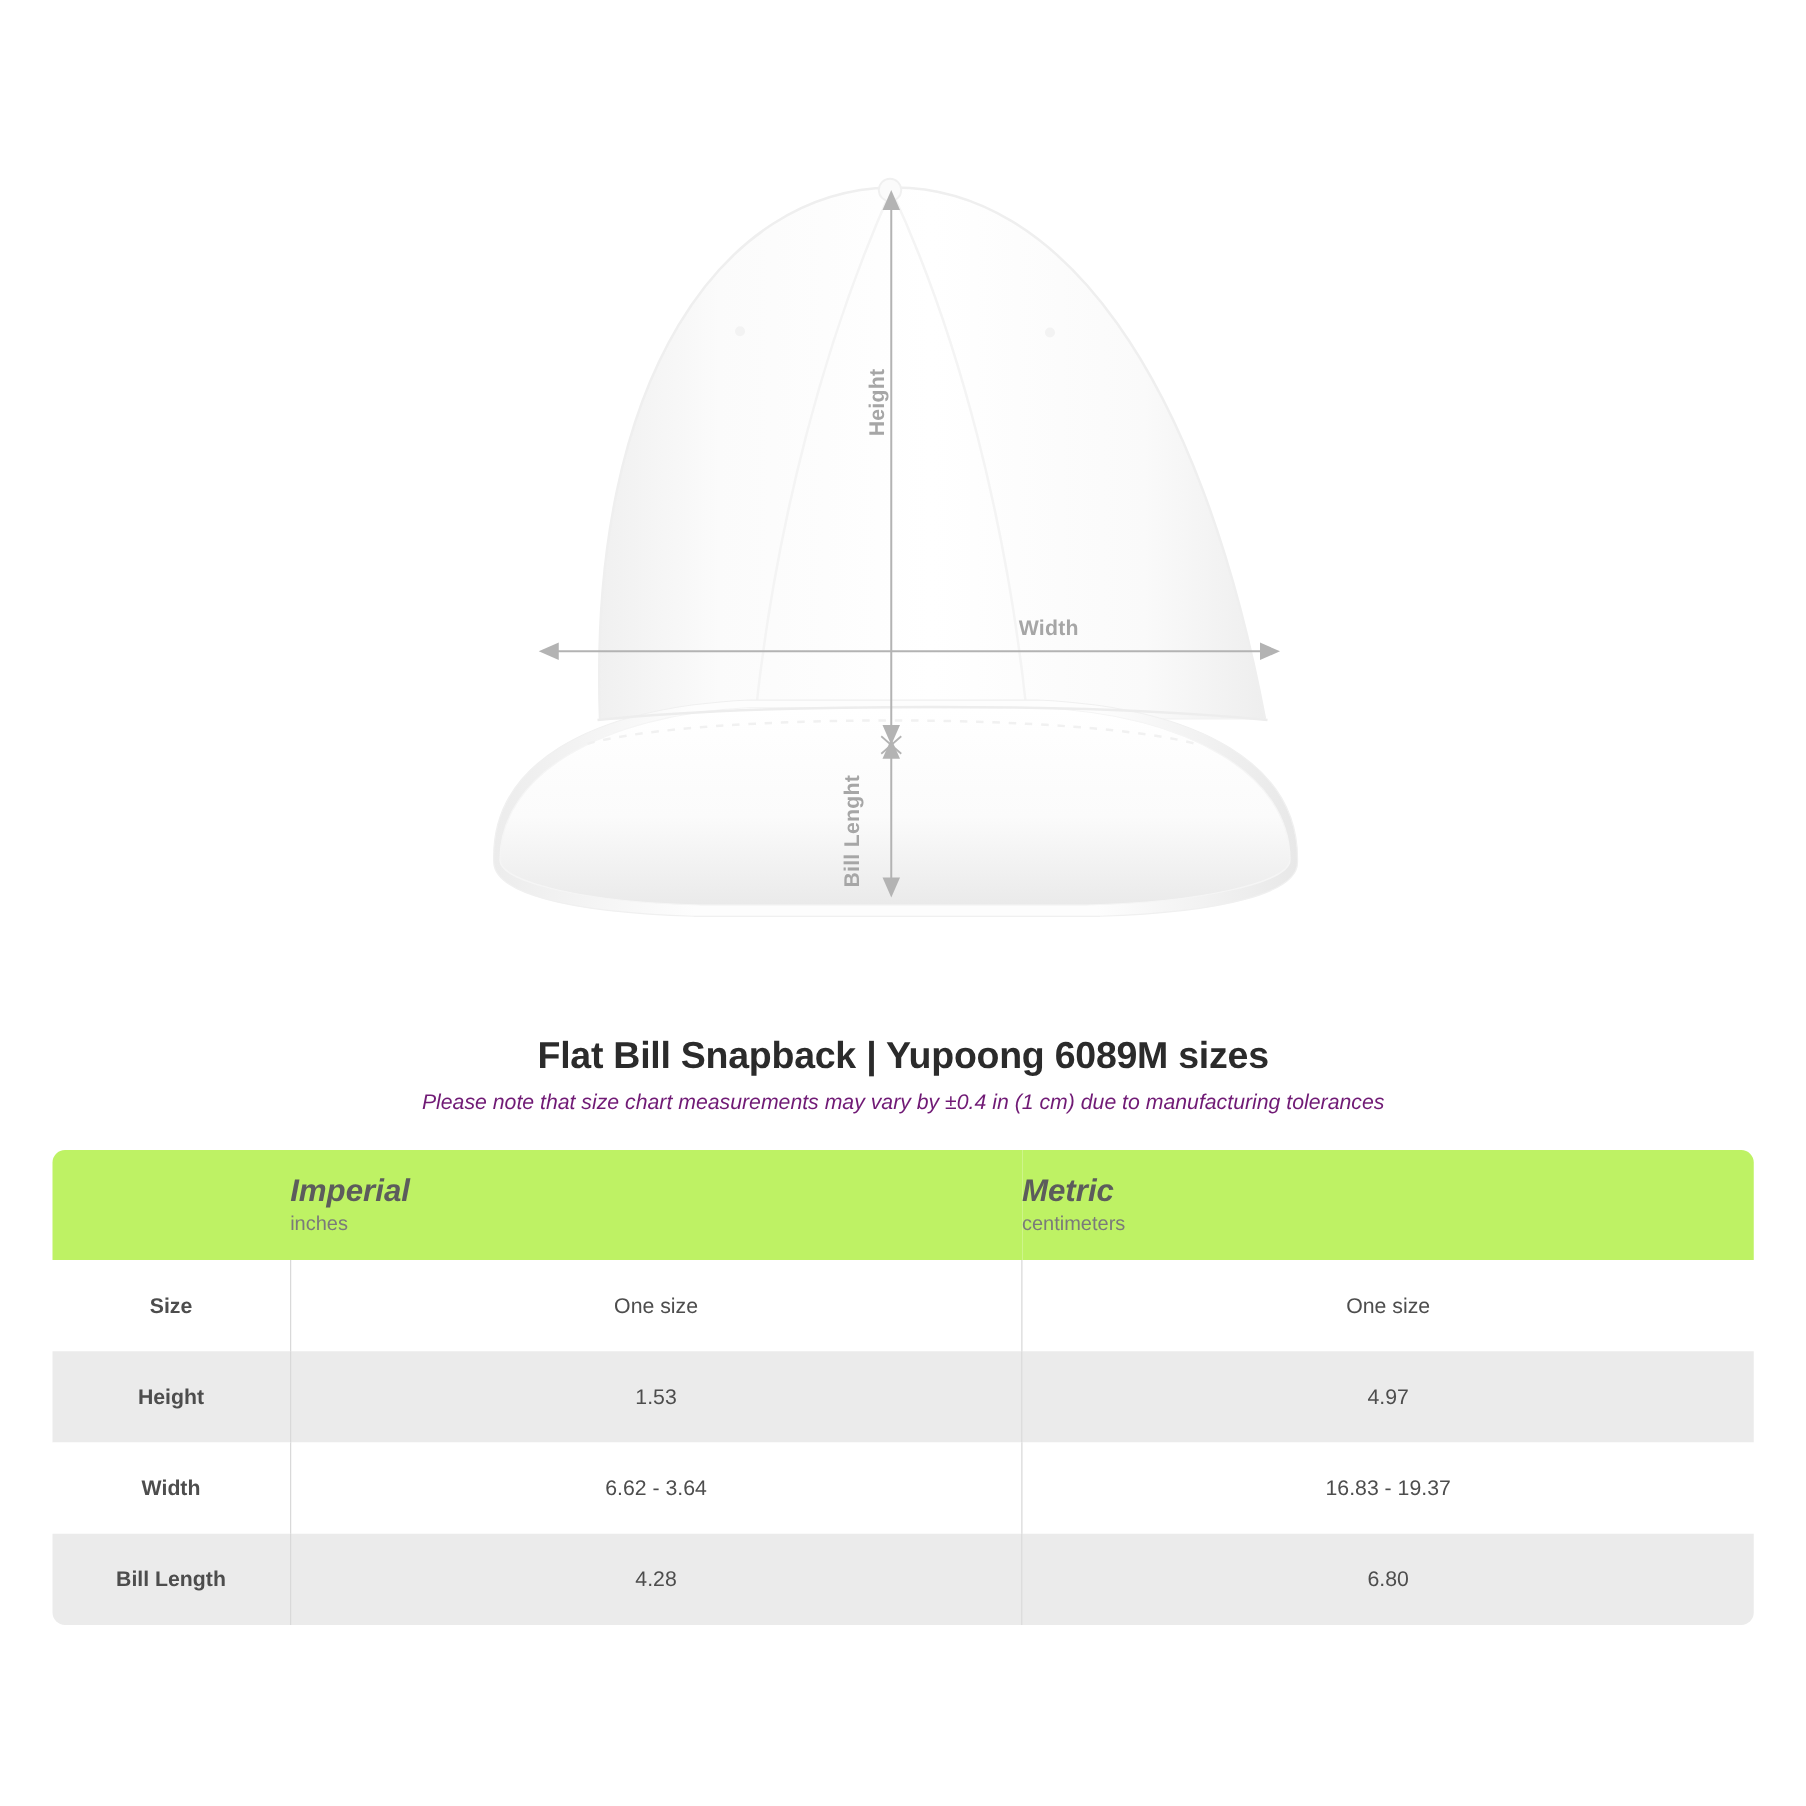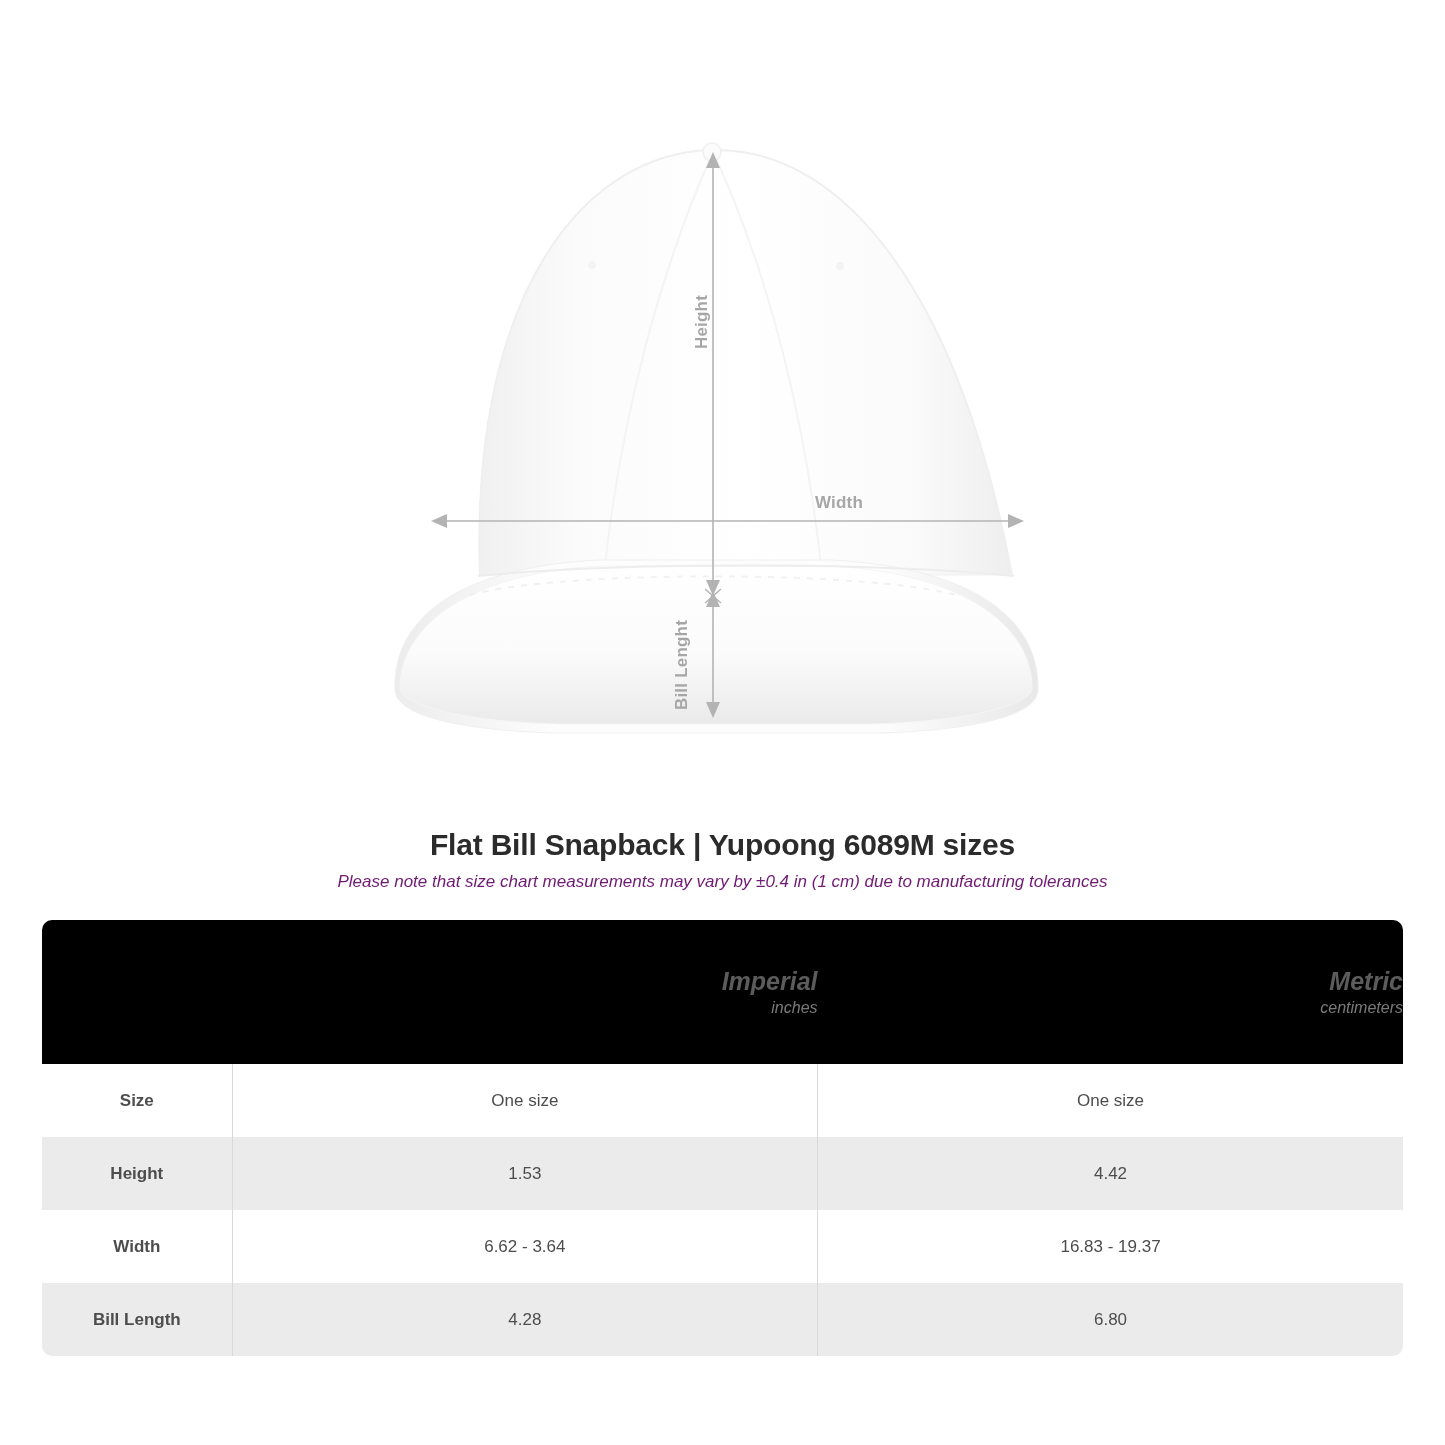--- a/index.html
+++ b/index.html
@@ -85,42 +85,41 @@
   table.size-table {
     width: 1361px;
     border-collapse: collapse;
     table-layout: fixed;
   }
   table.size-table td, table.size-table th {
     border: none;
     padding: 0;
   }
   .head-row td {
-    background: #000000;
-    height: 144px;
+    background: #bef264;
+    height: 88px;
     vertical-align: middle;
-    text-align: right;
+    text-align: left;
   }
   .head-row td.first {
     border-top-left-radius: 10px;
     border-bottom-left-radius: 0;
   }
   .head-row td.last {
     border-top-right-radius: 10px;
   }
   .unit-title {
     font-size: 25px;
     font-weight: bold;
     font-style: italic;
     color: #5c5c5c;
     line-height: 1.15;
   }
   .unit-sub {
     font-size: 16px;
-    font-style: italic;
     color: #7a7a7a;
     margin-top: 4px;
   }
   .body-row td {
     height: 73px;
     vertical-align: middle;
     text-align: center;
     font-size: 17px;
     color: #4d4d4d;
   }
@@ -253,21 +252,21 @@
 
         <tr class="body-row plain">
           <td class="rowhead first">Size</td>
           <td class="sep">One size</td>
           <td class="sep last">One size</td>
         </tr>
 
         <tr class="body-row alt">
           <td class="rowhead first">Height</td>
           <td class="sep">1.53</td>
-          <td class="sep last">4.42</td>
+          <td class="sep last">4.97</td>
         </tr>
 
         <tr class="body-row plain">
           <td class="rowhead first">Width</td>
           <td class="sep">6.62 - 3.64</td>
           <td class="sep last">16.83 - 19.37</td>
         </tr>
 
         <tr class="body-row alt last-row">
           <td class="rowhead first">Bill Length</td>

